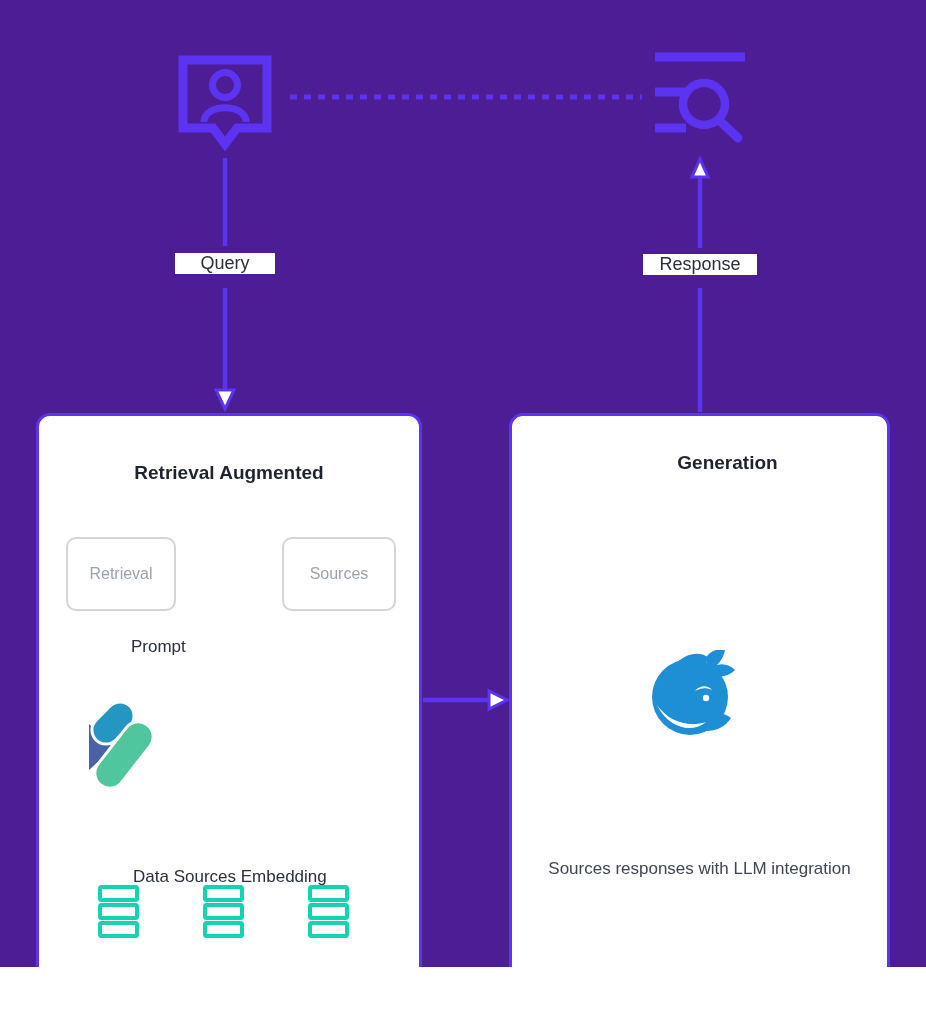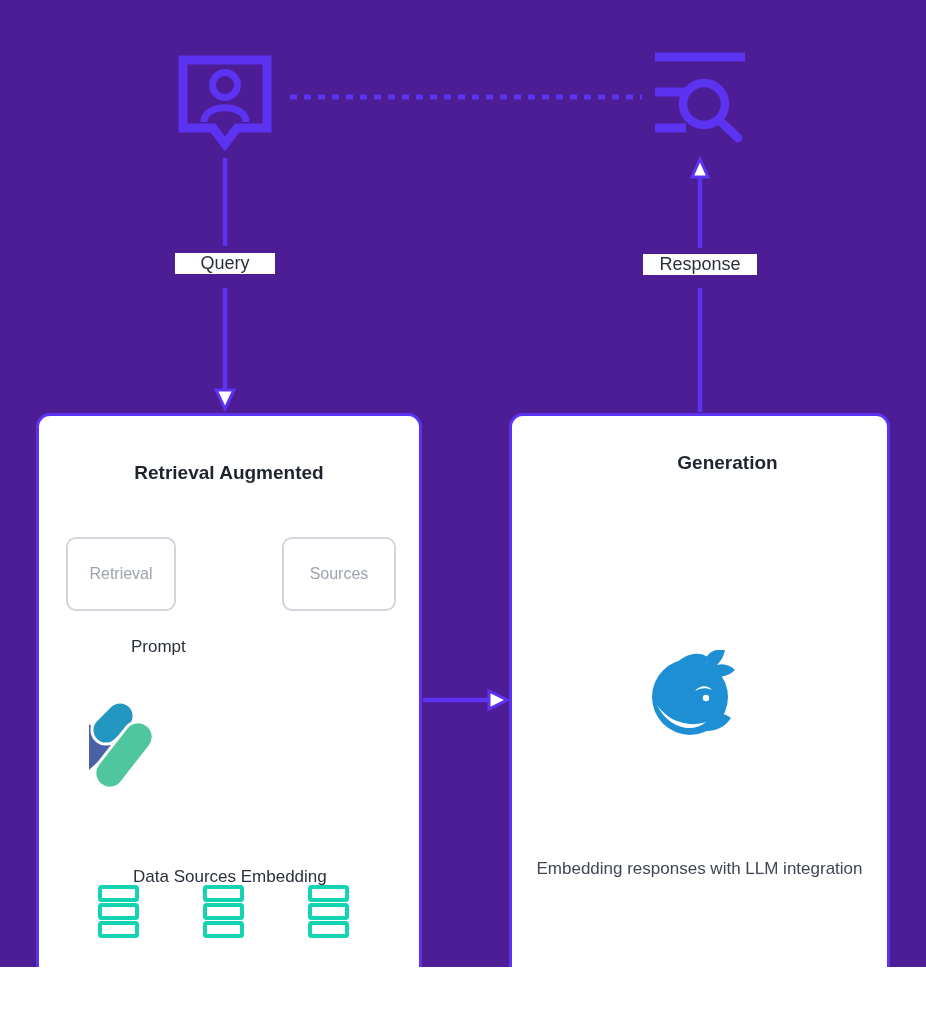--- a/index.html
+++ b/index.html
@@ -99,21 +99,21 @@
 
   <div class="flow-label" style="left:175px;top:253px;width:100px;">Query</div>
   <div class="flow-label" style="left:643px;top:254px;width:114px;">Response</div>
 
   <div class="big-box" style="left:36px;top:413px;width:380px;height:566px;">
     <div class="box-title" style="top:46px;">Retrieval Augmented</div>
   </div>
 
   <div class="big-box" style="left:509px;top:413px;width:375px;height:566px;">
     <div class="box-title" style="top:36px;margin-left:28px;">Generation</div>
-    <div class="desc-label" style="left:0;top:443px;width:100%;">Embedding responses with LLM integration</div>
+    <div class="desc-label" style="left:0;top:443px;width:100%;">Sources responses with LLM integration</div>
   </div>
 
   <div class="chip" style="left:66px;top:537px;width:106px;height:70px;">
     <span>Retrieval</span>
   </div>
   <div class="chip" style="left:282px;top:537px;width:110px;height:70px;">
     <span>Sources</span>
   </div>
 
   <div class="small-label" style="left:131px;top:637px;">Prompt</div>

